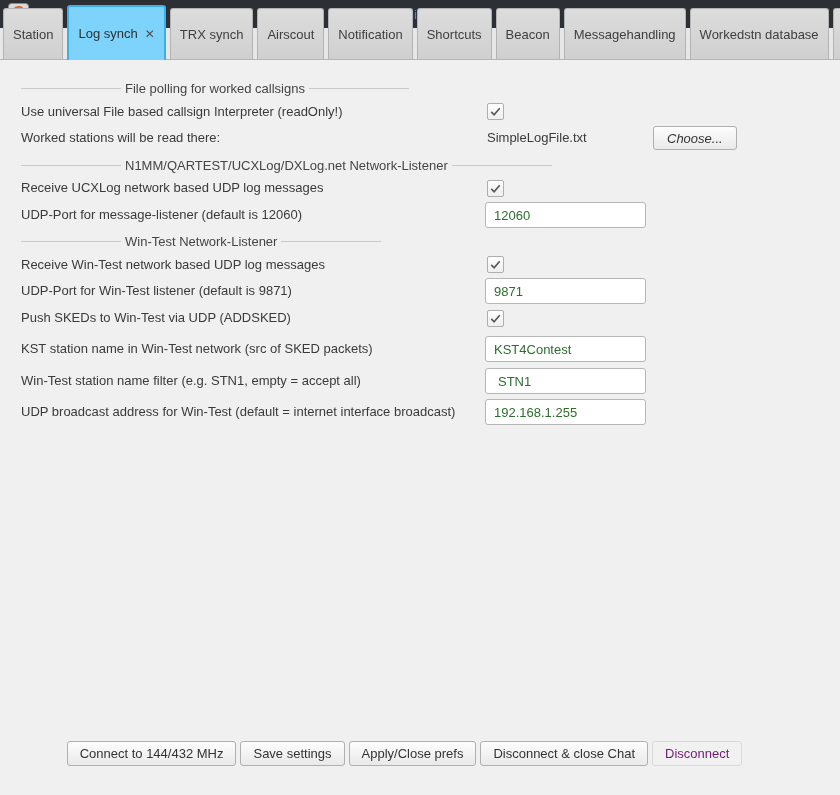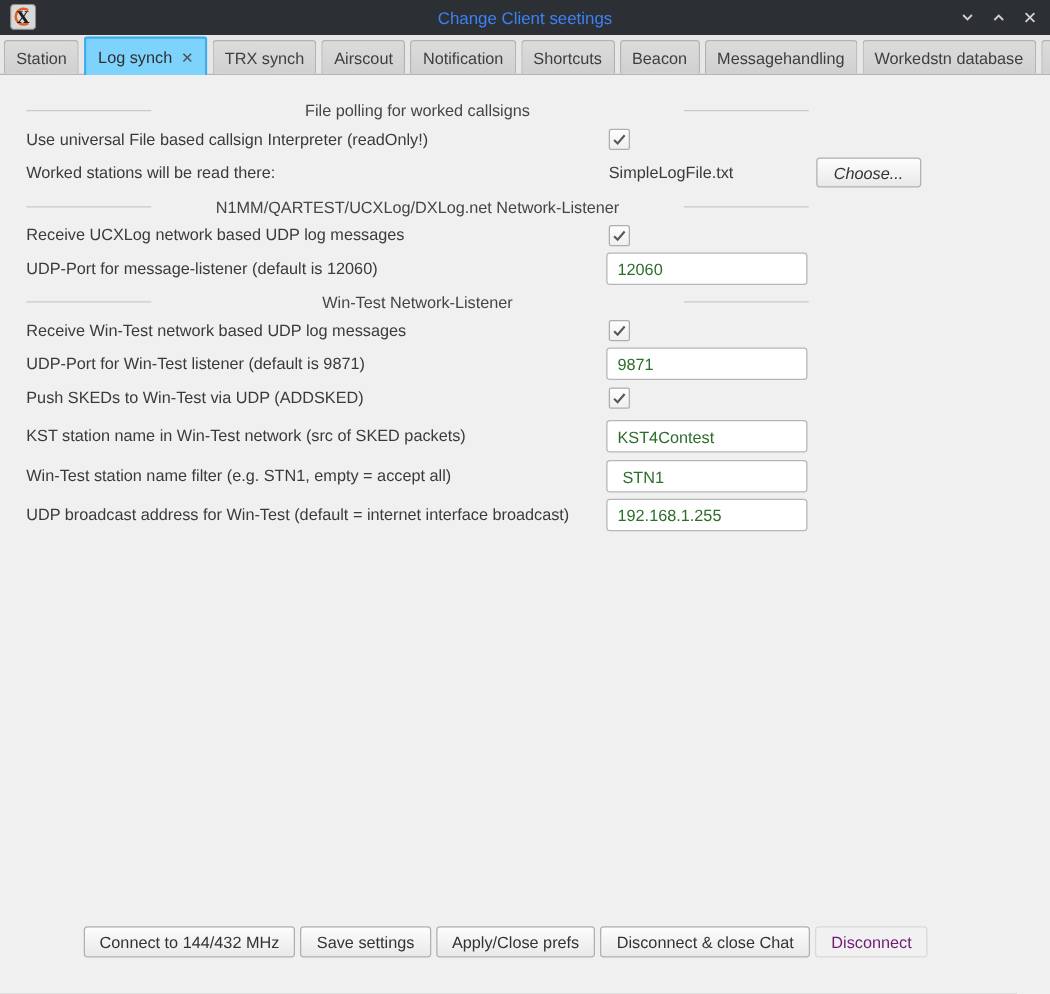--- a/index.html
+++ b/index.html
@@ -20,37 +20,37 @@
   }
   .win-controls { position:absolute; right:8px; top:0; height:28px; display:flex; align-items:center; gap:9px; }
   .win-ctl { width:16px; height:16px; display:flex; align-items:center; justify-content:center; cursor:default; }
   
   .tabbar {
     position:absolute; top:28px; left:0; right:0; height:32px;
     background:#e7e7e7; border-bottom:1px solid #b5b5b5; box-sizing:border-box;
     display:flex; align-items:flex-end; padding-left:3px;
   }
   .tab {
-    height:26px; margin-right:4px; padding:0 9px;
+    height:26px; margin-right:4px; padding:12px 9px;
     display:flex; align-items:center; gap:7px; white-space:nowrap;
     background:linear-gradient(#dcdcdc,#d0d0d0);
     border:1px solid #b3b3b3; border-bottom:none;
     border-radius:3px 3px 0 0; font-size:13px; color:#3e3e3e; cursor:default;
   }
   .tab.active {
     height:29px; margin-bottom:-1px; z-index:2;
     background:#7dd3fc; border:2px solid #3daee9; border-bottom:none;
     color:#303030;
     margin-top:38px;
   }
   .tab-close { font-size:12px; color:#4f4f4f; line-height:1; }
   
   .section-header {
     position:absolute; left:21px; width:626px; height:16px;
-    display:flex; align-items:center; justify-content:space-between; gap:4px;
+    display:flex; align-items:center; justify-content:flex-start; gap:4px;
     font-size:13px; color:#454545; white-space:nowrap;
   }
   .hline { width:100px; height:1px; background:#c9c9c9; flex:none; }
   .flabel {
     position:absolute; left:21px; height:16px; line-height:16px;
     font-size:13px; color:#3a3a3a; white-space:nowrap;
   }
   .cb {
     position:absolute; left:487px; width:17px; height:17px; box-sizing:border-box;
     border:1px solid #aeaeae; border-radius:2px;

